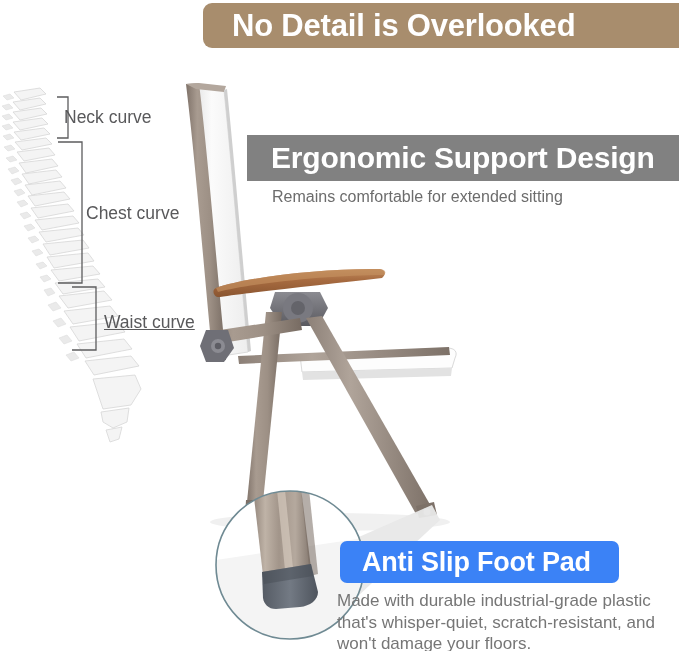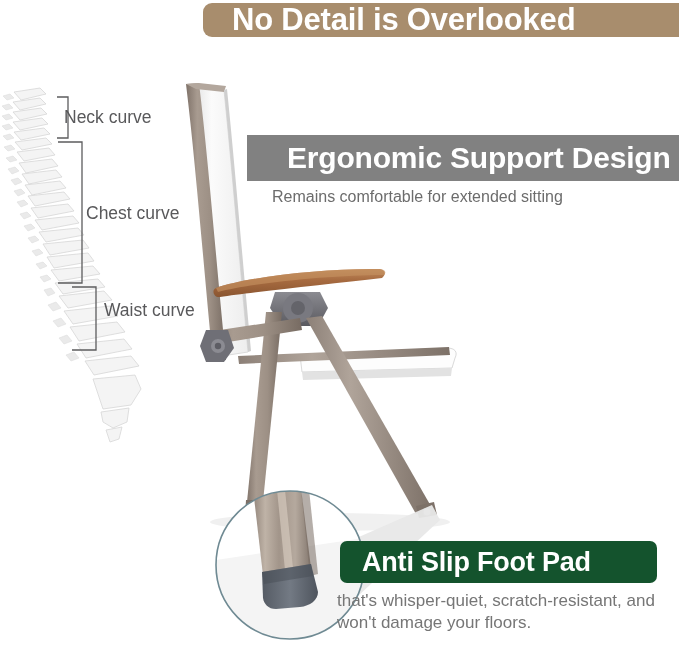--- a/index.html
+++ b/index.html
@@ -38,54 +38,54 @@
     color: #ffffff;
     font-weight: bold;
     white-space: nowrap;
     letter-spacing: -0.2px;
   }
 
   #title-banner {
     left: 203px;
     top: 3px;
     width: 476px;
-    height: 34px;
+    height: 45px;
     background: #a88d6d;
     border-radius: 9px 0 0 9px;
     font-size: 31px;
     padding-left: 29px;
     box-sizing: border-box;
   }
 
   #ergo-banner {
     left: 247px;
     top: 135px;
     width: 432px;
     height: 46px;
     background: #818181;
     font-size: 30px;
-    padding-left: 40px;
+    padding-left: 24px;
     box-sizing: border-box;
   }
 
   #ergo-sub {
     position: absolute;
     left: 272px;
     top: 188px;
     font-size: 16px;
     color: #6c6c6c;
     white-space: nowrap;
   }
 
   #foot-banner {
     left: 340px;
     top: 541px;
-    width: 317px;
+    width: 279px;
     height: 42px;
-    background: #14532d;
+    background: #3b82f6;
     border-radius: 7px;
     font-size: 27px;
     padding-left: 22px;
     box-sizing: border-box;
   }
 
   #foot-desc {
     position: absolute;
     left: 337px;
     top: 590px;
@@ -98,21 +98,21 @@
 
   
   .spine-label {
     position: absolute;
     font-size: 17.5px;
     color: #59595b;
     white-space: nowrap;
   }
   #label-neck  { left: 64px;  top: 107px; }
   #label-chest { left: 86px;  top: 189px; margin-top: 14px; }
-  #label-waist { left: 104px; top: 300px; }
+  #label-waist { left: 104px; top: 312px; text-decoration: underline; }
 </style>
 </head>
 <body>
 
 <div id="stage">
 
   <svg id="artwork" viewBox="0 0 679 651" width="679" height="651" xmlns="http://www.w3.org/2000/svg">
     <defs>
       <linearGradient id="legGrad" x1="0" y1="0" x2="1" y2="0">
         <stop offset="0%" stop-color="#7f7269"></stop>
@@ -310,17 +310,18 @@
 
   <div class="spine-label" id="label-neck">Neck curve</div>
   <div class="spine-label" id="label-chest">Chest curve</div>
   <div class="spine-label" id="label-waist">Waist curve</div>
 
   <div class="banner" id="foot-banner">
     <span>Anti Slip Foot Pad</span>
   </div>
 
   <div id="foot-desc">
+    <div>Made with durable industrial-grade plastic</div>
     <div>that's whisper-quiet, scratch-resistant, and</div>
     <div>won't damage your floors.</div>
   </div>
 
 </div>
 
 </body></html>

